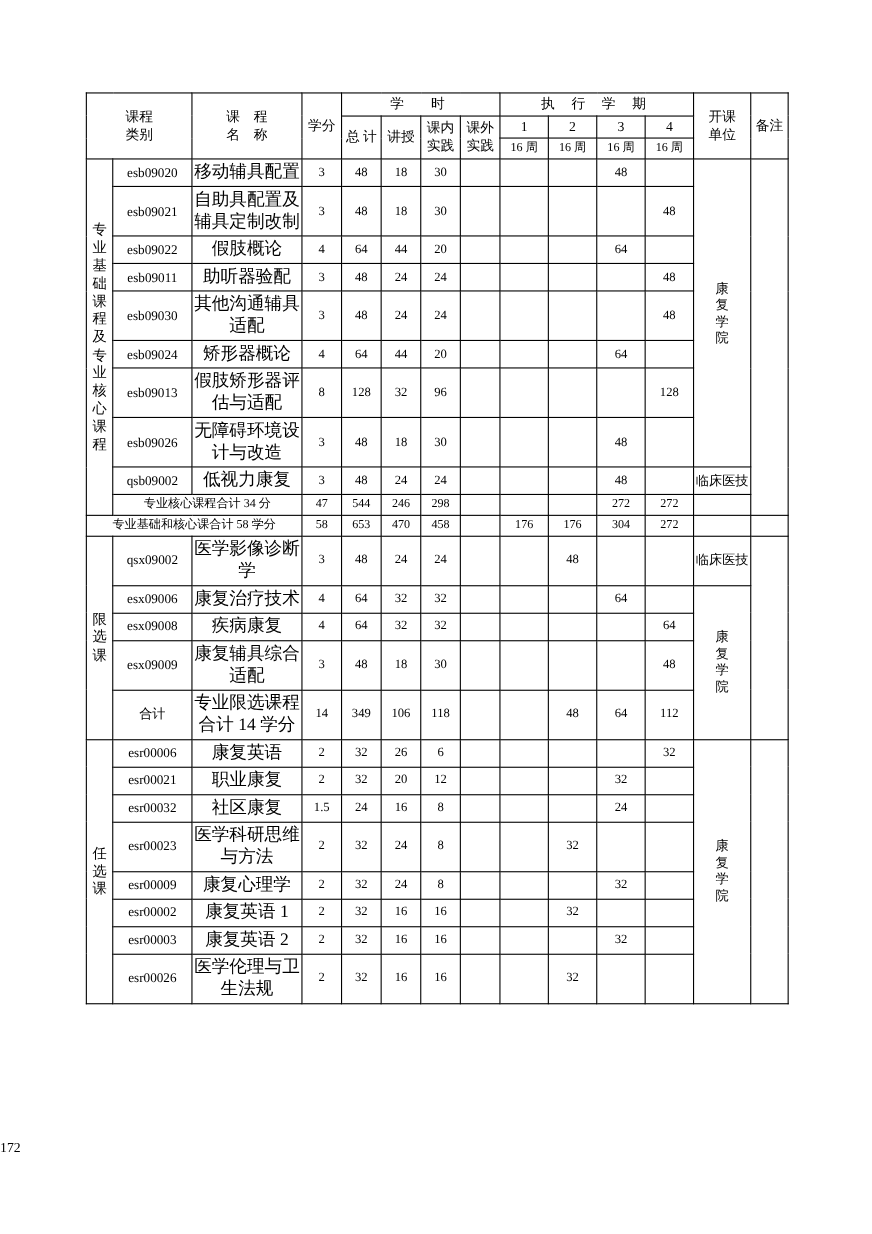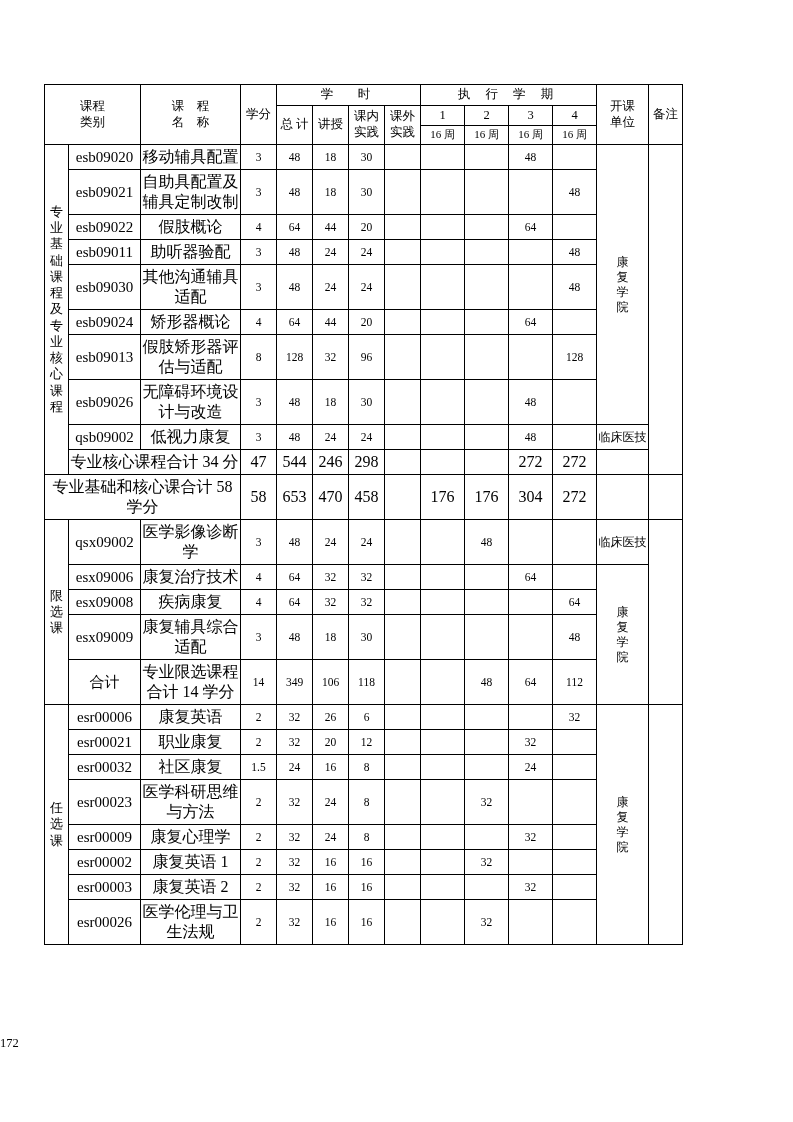--- a/index.html
+++ b/index.html
@@ -12,21 +12,21 @@
     height: 1122px;
     font-family: "Liberation Serif", serif;
     color: #000;
     position: relative;
   }
   .page {
     position: relative;
     width: 633px;
     height: 1122px;
     box-sizing: border-box;
-    padding: 84px 78px 0 44px;
+    padding: 84px 78px 0 78px;
   }
   table.curriculum {
     border-collapse: collapse;
     width: 637px;
     table-layout: fixed;
     font-size: 11.5px;
   }
   table.curriculum td, table.curriculum th {
     border: 1px solid #000;
     text-align: center;
@@ -47,21 +47,21 @@
     width: 22px;
   }
   .vcat span {
     display: block;
   }
   .name-cell {
     font-size: 16px;
     padding: 3px 4px;
   }
   .code-cell {
-    font-size: 15px;
+    font-size: 12px;
   }
   .num-cell {
     font-size: 11.5px;
   }
   .left-num {
     text-align: left;
     padding-left: 4px;
   }
   .unit-cell {
     font-size: 12px;
@@ -71,21 +71,21 @@
   .spaced2 {
     letter-spacing: 6px;
     padding-left: 6px;
   }
   .hdr-small {
     font-size: 11px;
     font-weight: bold;
     margin-left: 36px;
   }
   .sum-row td {
-    font-size: 16px;
+    font-size: 11px;
   }
   .page-number {
     position: absolute;
     left: 0;
     right: 0;
     top: 1036px;
     text-align: left;
     font-size: 12.5px;
   }
   .w-cat { width: 24px; }

